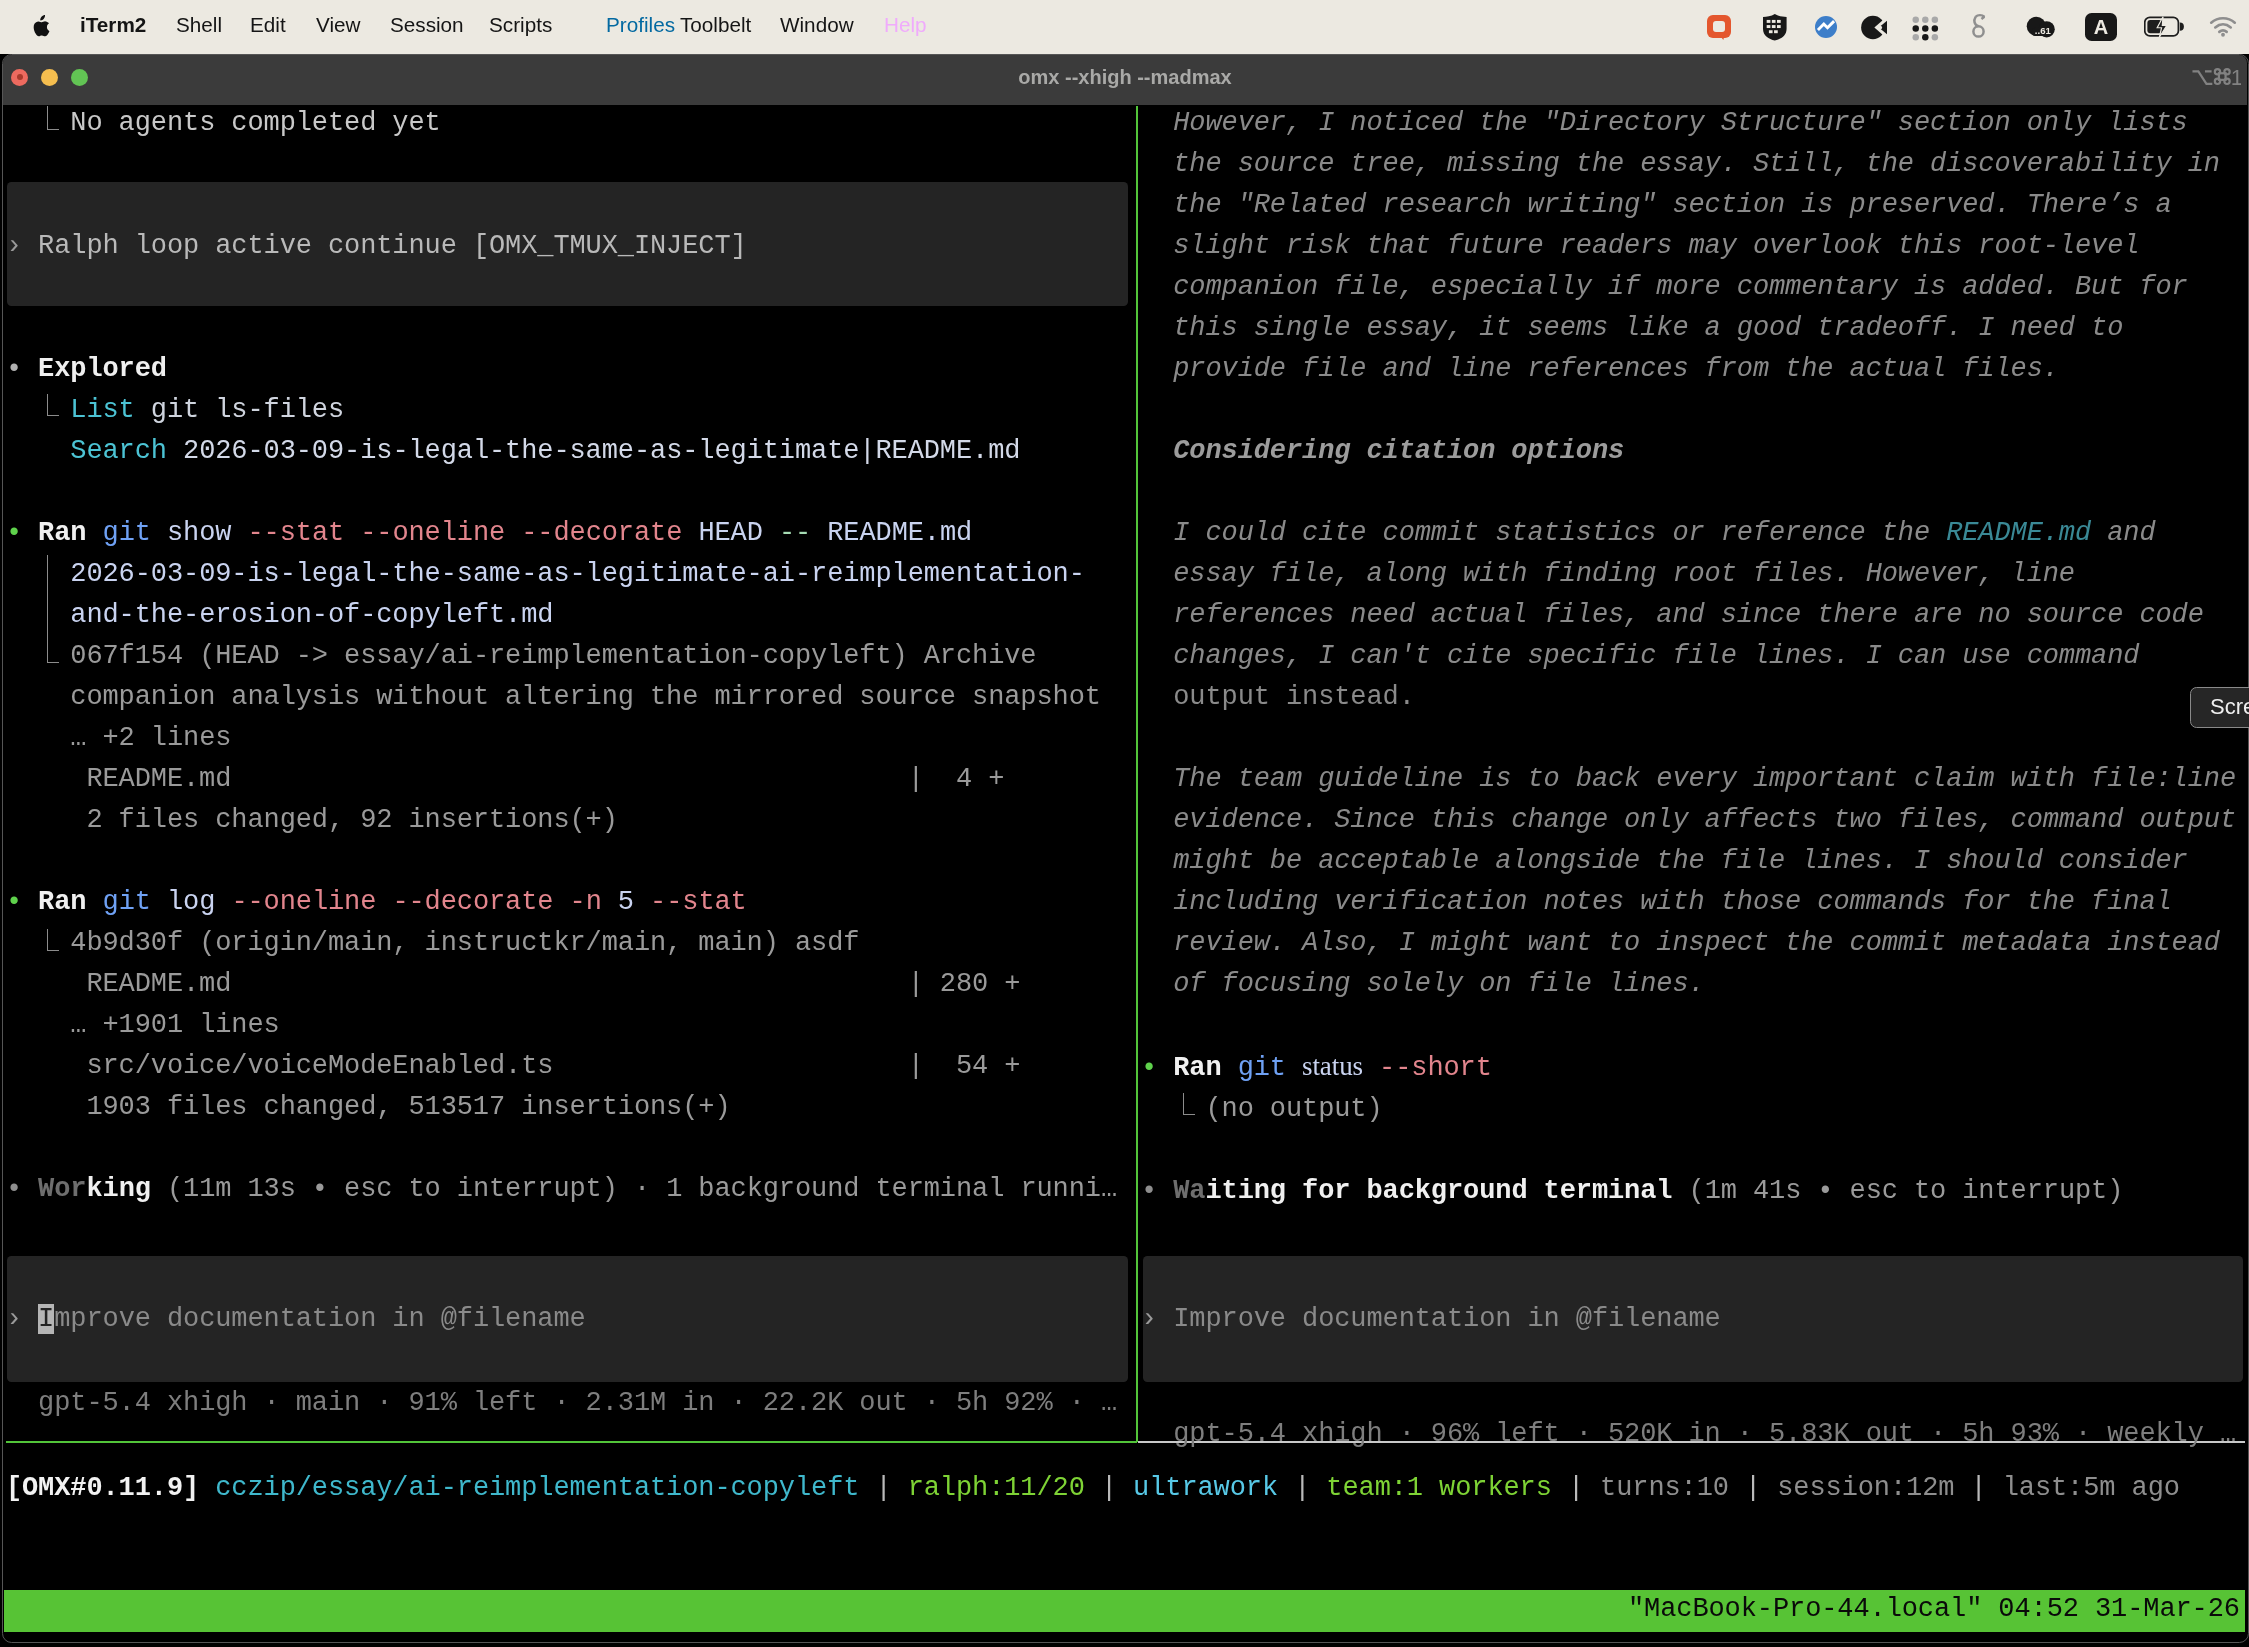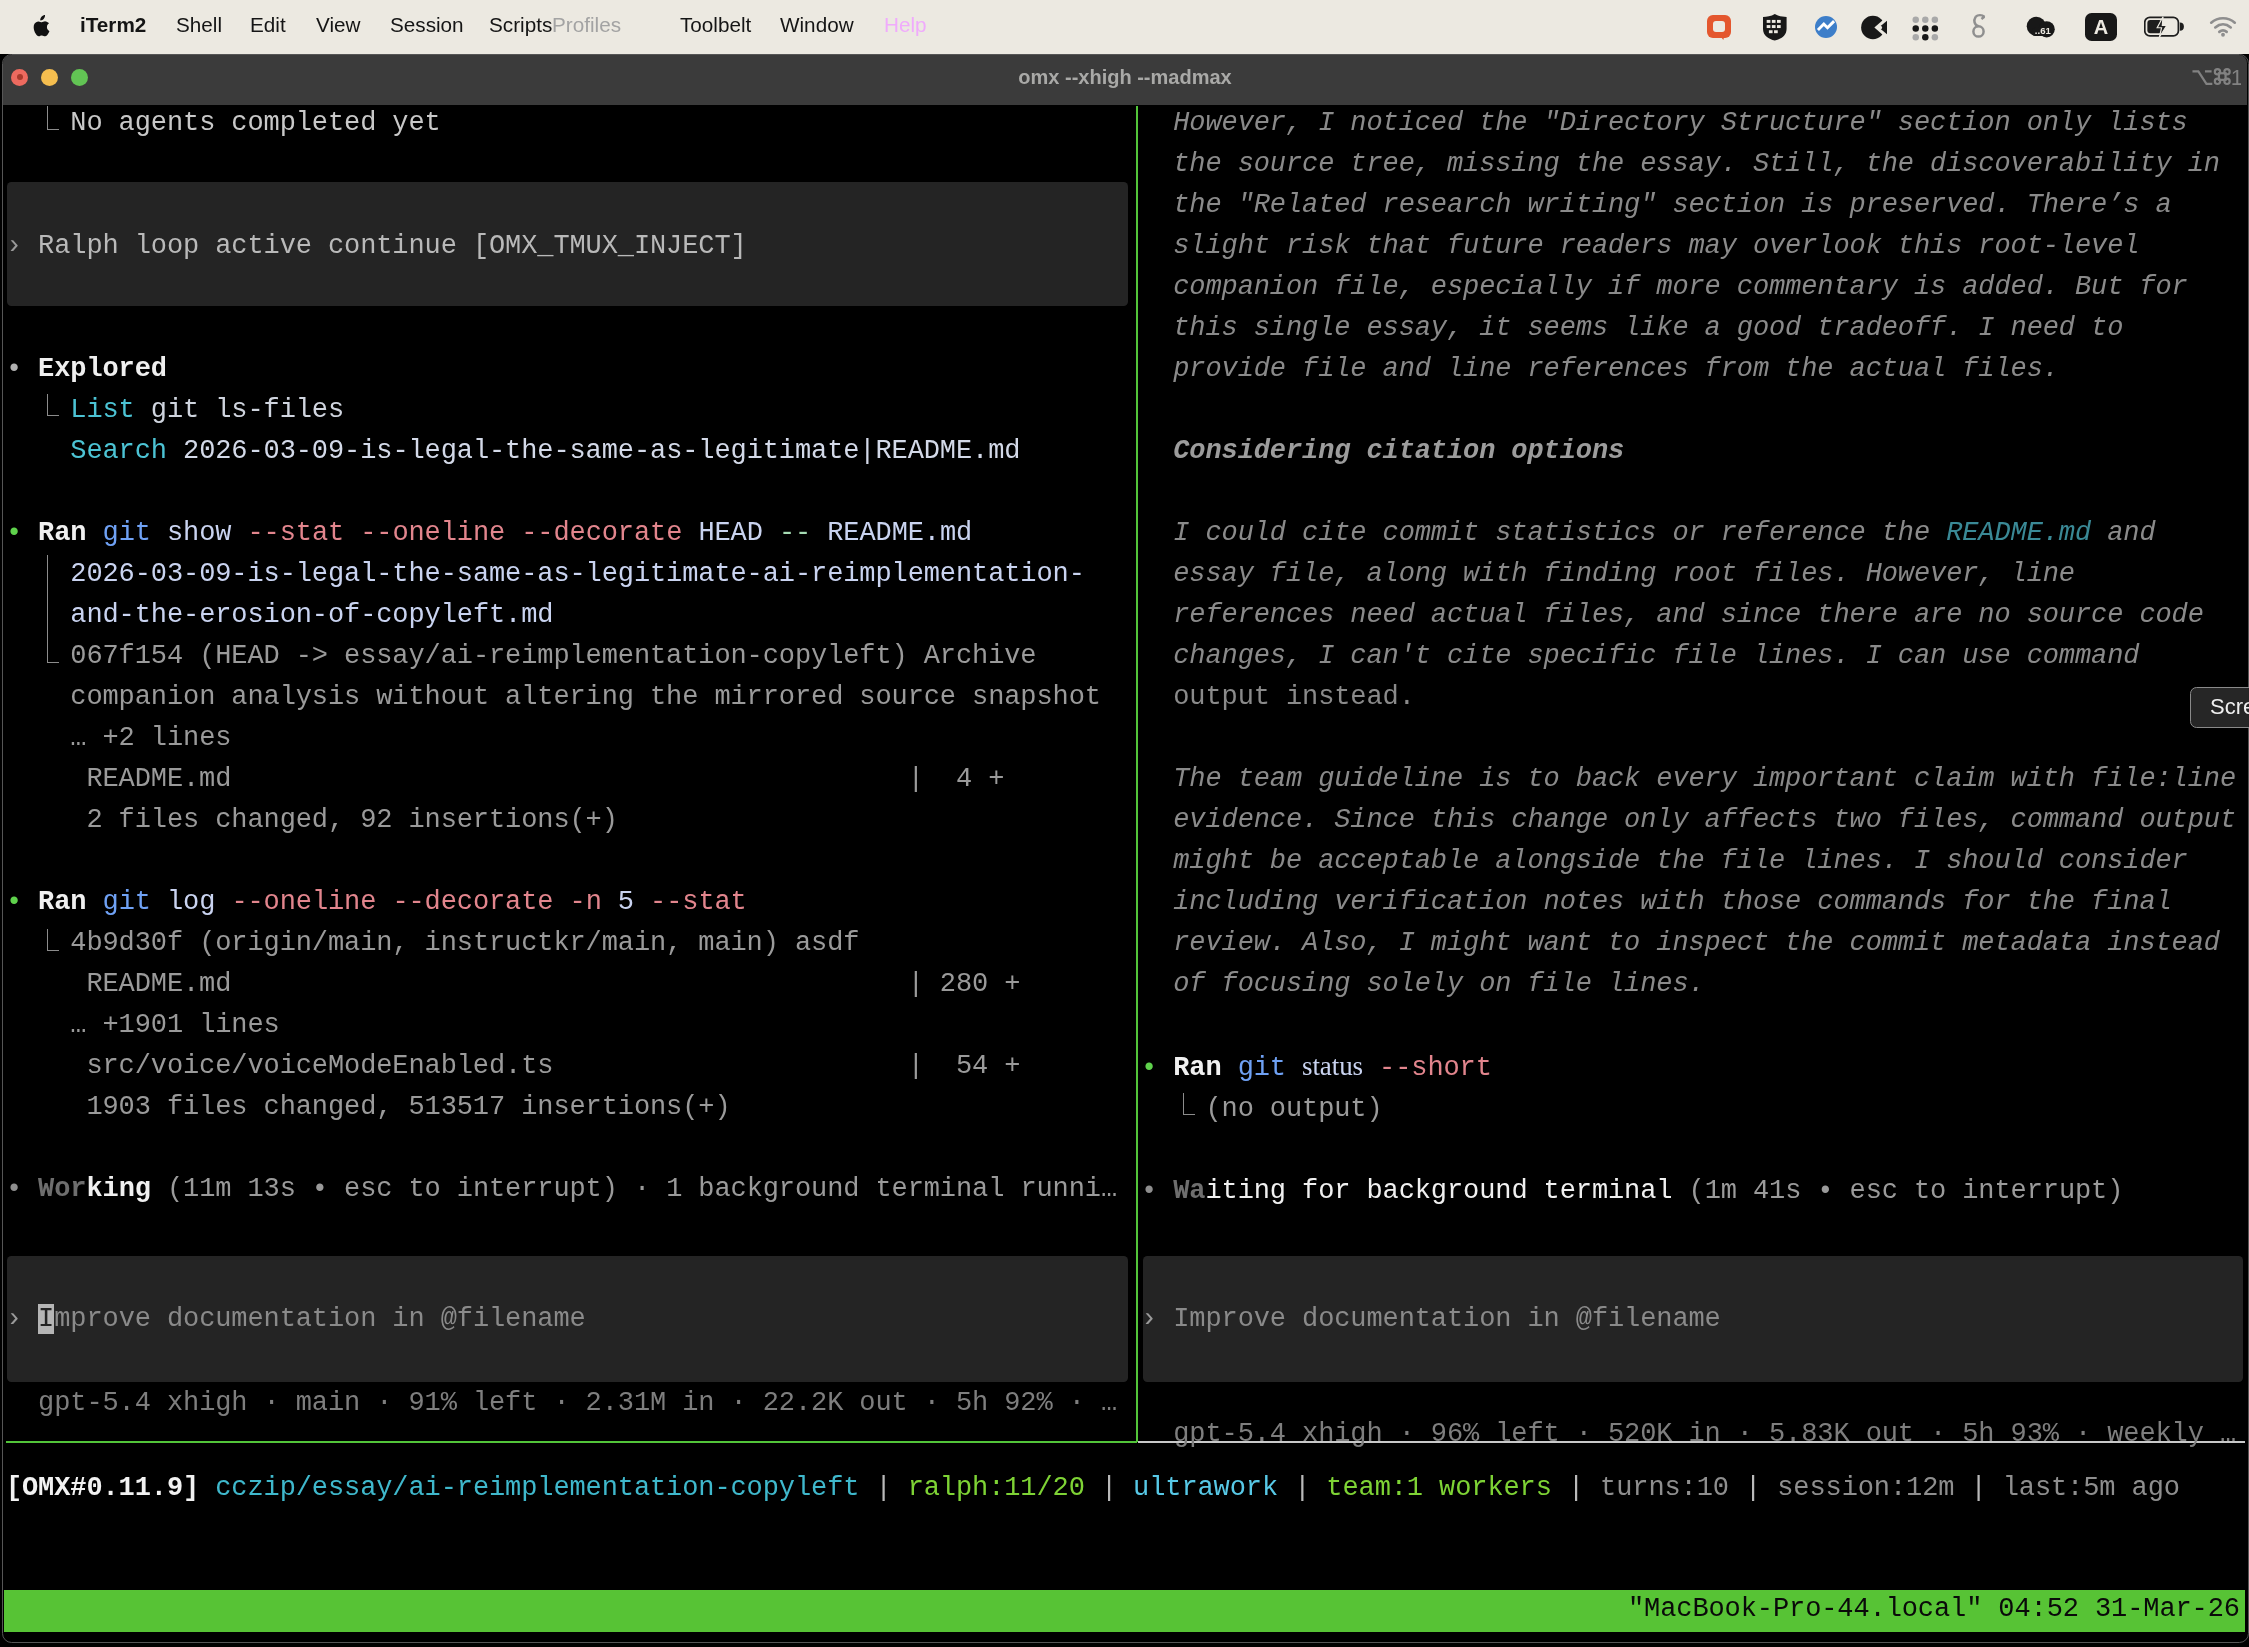--- a/index.html
+++ b/index.html
@@ -10,21 +10,21 @@
 <div class="abs" style="left:0;top:0;width:2250px;height:54px;background:#ece9e1"></div>
 <svg class="abs" style="left:31px;top:14.8px" width="19" height="23" viewBox="0 0 26 31">
  <path fill="#111" d="M17.5 4.8c1.1-1.4 1.9-3.3 1.6-5.2-1.6.1-3.6 1.1-4.8 2.5-1 1.2-1.9 3.2-1.6 5 1.8.2 3.6-.9 4.8-2.3z M21.8 16.3c0-3.4 2.8-5 2.9-5.1-1.6-2.3-4-2.6-4.9-2.7-2.1-.2-4.1 1.2-5.1 1.2-1 0-2.7-1.2-4.4-1.2-2.3 0-4.4 1.3-5.5 3.4-2.4 4.1-.6 10.2 1.7 13.5 1.1 1.6 2.4 3.4 4.2 3.4 1.7-.1 2.3-1.1 4.3-1.1 2 0 2.6 1.1 4.4 1.1 1.8 0 2.9-1.6 4-3.3 1.3-1.9 1.8-3.7 1.8-3.8-.1 0-3.4-1.3-3.4-5.4z"></path>
 </svg>
 <div style="position:absolute;left:80px;top:13.3px;font:bold 20.7px 'Liberation Sans',sans-serif;color:#151515">iTerm2</div>
 <div style="position:absolute;left:176px;top:13.3px;font:20.7px 'Liberation Sans',sans-serif;color:#151515">Shell</div>
 <div style="position:absolute;left:250px;top:13.3px;font:20.7px 'Liberation Sans',sans-serif;color:#151515">Edit</div>
 <div style="position:absolute;left:316px;top:13.3px;font:20.7px 'Liberation Sans',sans-serif;color:#151515">View</div>
 <div style="position:absolute;left:390px;top:13.3px;font:20.7px 'Liberation Sans',sans-serif;color:#151515">Session</div>
 <div style="position:absolute;left:489px;top:13.3px;font:20.7px 'Liberation Sans',sans-serif;color:#151515">Scripts</div>
-<div style="position:absolute;left:552px;top:13.3px;font:20.7px 'Liberation Sans',sans-serif;color:#a3a3a3">Profiles</div>
+<div style="position:absolute;left:606px;top:13.3px;font:20.7px 'Liberation Sans',sans-serif;color:#0369a1">Profiles</div>
 <div style="position:absolute;left:680px;top:13.3px;font:20.7px 'Liberation Sans',sans-serif;color:#151515">Toolbelt</div>
 <div style="position:absolute;left:780px;top:13.3px;font:20.7px 'Liberation Sans',sans-serif;color:#151515">Window</div>
 <div style="position:absolute;left:884px;top:13.3px;font:20.7px 'Liberation Sans',sans-serif;color:#f0abfc">Help</div>
 
 <div class="abs" style="left:1707px;top:14.8px;width:23.6px;height:23.6px;background:#e4572e;border-radius:5.9px"></div>
 <div class="abs" style="left:1707px;top:32px;width:0;height:0;border-left:6.6px solid transparent;border-right:2.2px solid transparent;border-top:8.9px solid #e4572e;transform:translateX(10.3px)"></div>
 <div class="abs" style="left:1713px;top:20.7px;width:11.8px;height:11.8px;background:#ece9e1;border-radius:3px"></div>
 <svg class="abs" style="left:1763px;top:14px" width="23.6" height="26.6" viewBox="0 0 32 36">
  <path fill="#181818" d="M16 0 C21 3 27 4 32 4 V20 C32 30 24 34 16 36 C8 34 0 30 0 20 V4 C5 4 11 3 16 0 Z"></path>
  <g fill="#ece9e1">
@@ -172,21 +172,21 @@
   <span style="color:#8a8a8a;font-style:italic;">The team guideline is to back every important claim with file:line</span>
   <span style="color:#8a8a8a;font-style:italic;">evidence. Since this change only affects two files, command output</span>
   <span style="color:#8a8a8a;font-style:italic;">might be acceptable alongside the file lines. I should consider</span>
   <span style="color:#8a8a8a;font-style:italic;">including verification notes with those commands for the final</span>
   <span style="color:#8a8a8a;font-style:italic;">review. Also, I might want to inspect the commit metadata instead</span>
   <span style="color:#8a8a8a;font-style:italic;">of focusing solely on file lines.</span>
 
 <span style="color:#5fd24c;">•</span> <span style="color:#f0f0f0;font-weight:bold;">Ran</span> <span style="color:#6fa1f4;">git</span> <span style="color:#c9d3f0;font-family:Liberation Serif, serif;">status</span> <span style="color:#e2858d;">--short</span>
     <span style="color:#9a9a9a;">(no output)</span>
 
-<span style="color:#8e8e8e;">•</span> <span style="color:#6e6e6e;font-weight:bold;">Wa</span><span style="color:#f0f0f0;font-weight:normal;">iting for background terminal</span><span style="color:#9a9a9a;"> (1m 41s • esc to interrupt)</span></pre>
+<span style="color:#8e8e8e;">•</span> <span style="color:#6e6e6e;font-weight:bold;">Wa</span><span style="color:#f0f0f0;font-weight:bold;">iting for background terminal</span><span style="color:#9a9a9a;"> (1m 41s • esc to interrupt)</span></pre>
 
 <div class="mono abs" style="left:5.9px;top:1299px"><span style="color:#9a9a9a;">›</span> <span style="background:#b5b5b5;color:#232323">I</span><span style="color:#8a8a8a;">mprove documentation in @filename</span></div>
 <div class="mono abs" style="left:1141px;top:1299px"><span style="color:#9a9a9a;">›</span> <span style="color:#8a8a8a;">Improve documentation in @filename</span></div>
 <div class="mono abs" style="left:5.9px;top:1383px">  <span style="color:#7e7e7e;">gpt-5.4 xhigh · main · 91% left · 2.31M in · 22.2K out · 5h 92% · …</span></div>
 <div class="mono abs" style="left:1141px;top:1414px">  <span style="color:#7e7e7e;">gpt-5.4 xhigh · 96% left · 520K in · 5.83K out · 5h 93% · weekly …</span></div>
 <div class="mono abs" style="left:5.9px;top:1468px"><span style="color:#f2f2f2;font-weight:bold;">[OMX#0.11.9]</span> <span style="color:#3fb8cc;">cczip/essay/ai-reimplementation-copyleft</span><span style="color:#b9b9b9;"> | </span><span style="color:#7ed335;">ralph:11/20</span><span style="color:#b9b9b9;"> | </span><span style="color:#57c8e6;">ultrawork</span><span style="color:#b9b9b9;"> | </span><span style="color:#7ed335;">team:1 workers</span><span style="color:#b9b9b9;"> | </span><span style="color:#8e8e8e;">turns:10</span><span style="color:#b9b9b9;"> | </span><span style="color:#8e8e8e;">session:12m</span><span style="color:#b9b9b9;"> | </span><span style="color:#8e8e8e;">last:5m ago</span></div>
 
 <div class="abs" style="left:2190px;top:687px;width:81px;height:41px;background:#262626;border:1.5px solid #8a8a8a;border-radius:6.6px;color:#efefef;font:22px 'Liberation Sans',sans-serif;line-height:38px;padding-left:19px">Scre</div>
 
 <div class="abs" style="left:4.4px;top:1590px;width:2241px;height:42px;background:#57c335"></div>

